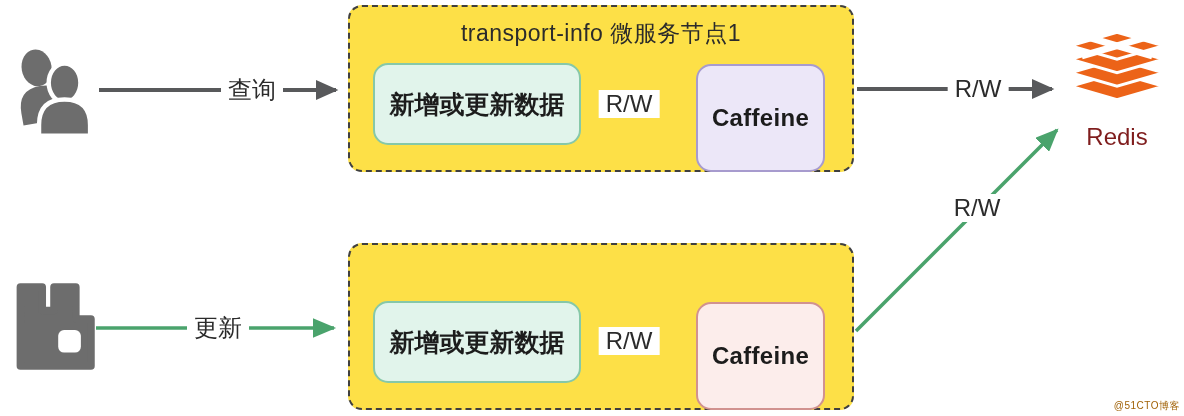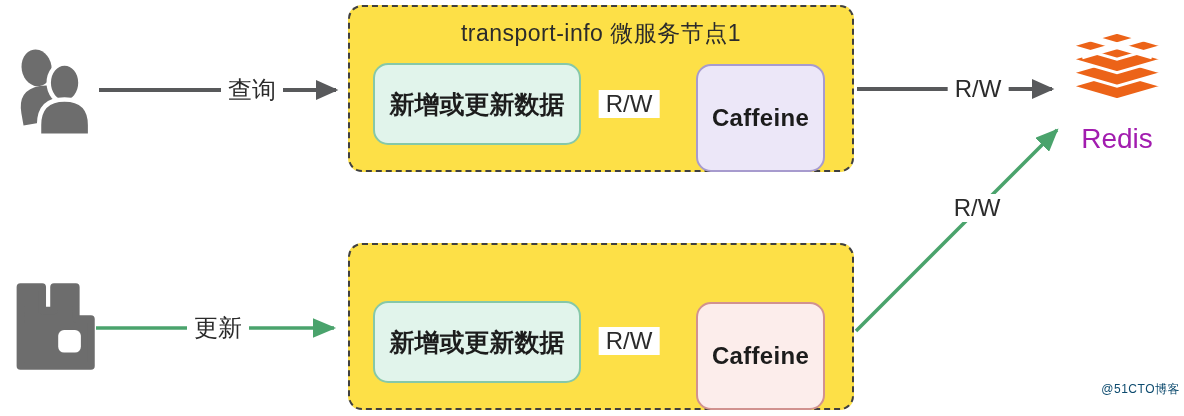--- a/index.html
+++ b/index.html
@@ -82,30 +82,30 @@
 
   .redis-block {
     position: absolute;
     left: 1062px; top: 24px;
     width: 110px;
     text-align: center;
     z-index: 2;
   }
   .redis-label {
     margin-top: 10px;
-    font-size: 28px;
-    color: #a21caf;
+    font-size: 24px;
+    color: #7f1d1d;
   }
 
   .watermark {
     position: absolute;
     right: 4px;
-    bottom: 18px;
-    font-size: 12px;
-    color: #0c4a6e;
+    bottom: 3px;
+    font-size: 10px;
+    color: #a16207;
     z-index: 4;
     letter-spacing: 0.5px;
   }
 </style>
 </head>
 <body>
 
 <div class="canvas">
 
   <svg class="arrow-layer" width="1184" height="416" viewBox="0 0 1184 416">

